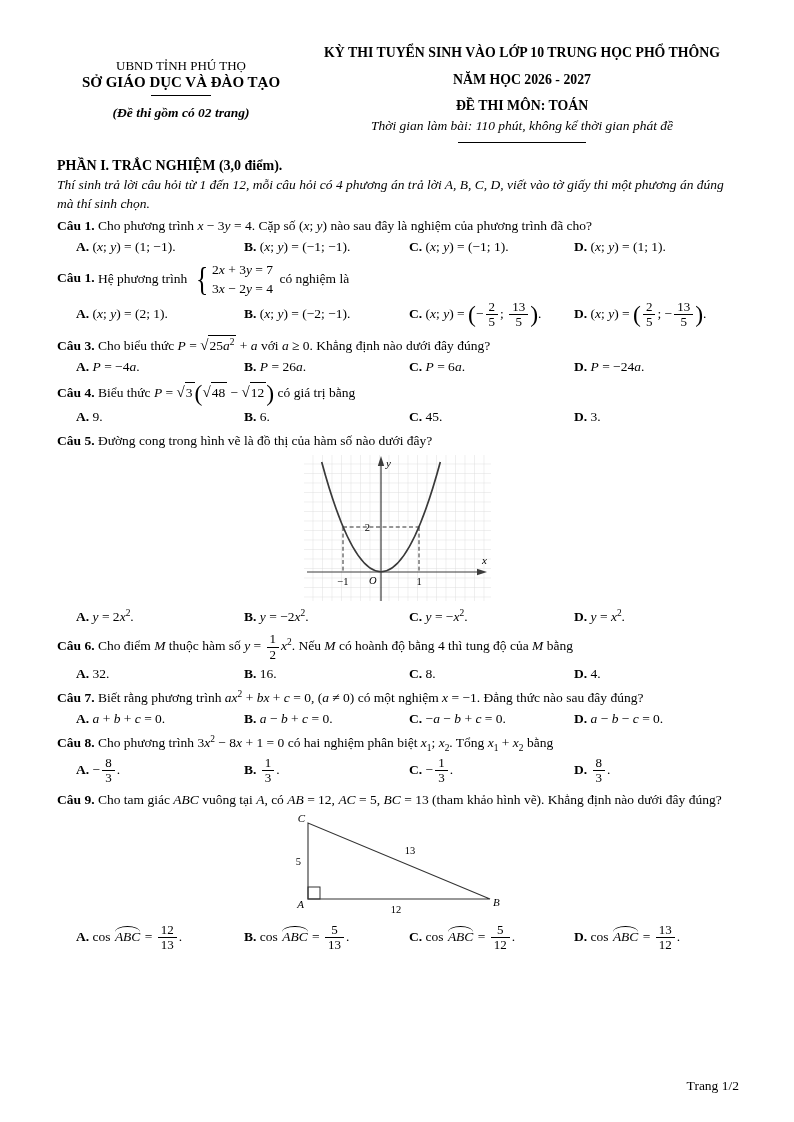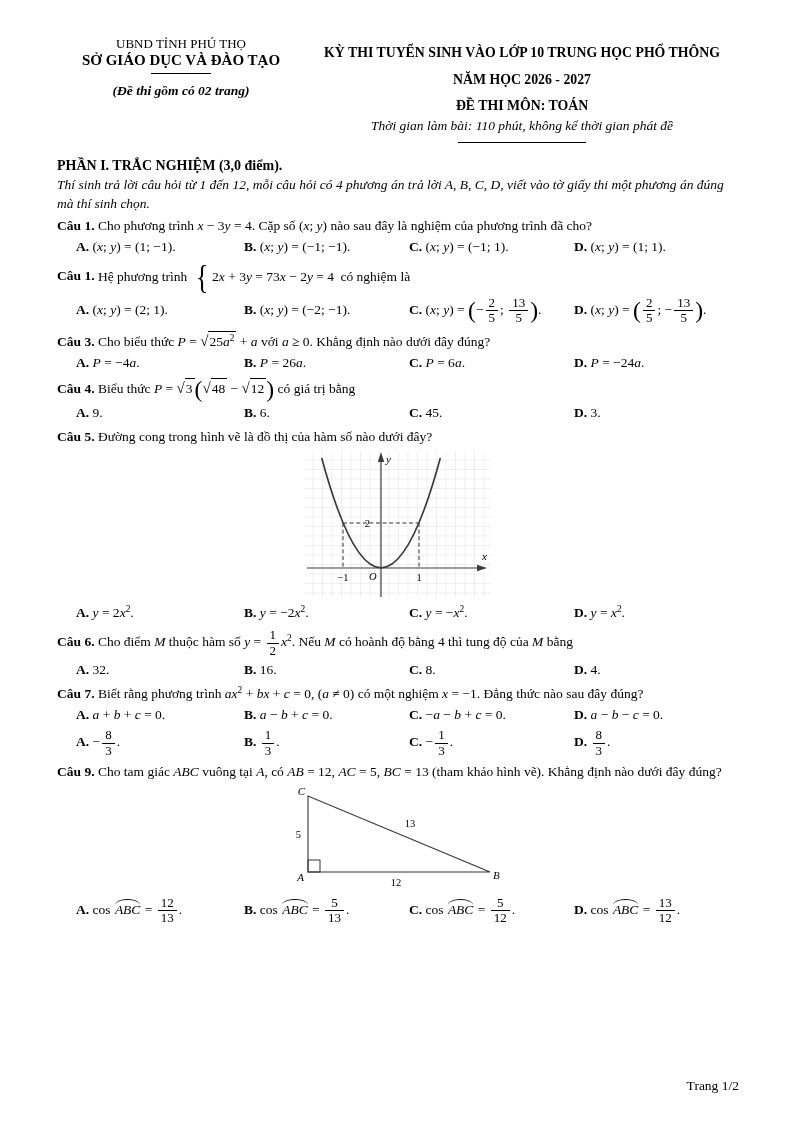--- a/index.html
+++ b/index.html
@@ -7,21 +7,21 @@
   .page {
     width: 794px; height: 1122px;
     padding: 36px 55px 28px 57px;
     font-family: "Liberation Serif", serif;
     font-size: 13.5px; color: #000;
     display: flex; flex-direction: column;
     background: #fff; overflow: hidden;
   }
 
   
-  .hdr { display: flex; align-items: flex-start; }
+  .hdr { display: flex; align-items: center; }
   .hdr-l { width: 248px; flex-shrink: 0; text-align: center; }
   .hdr-r { flex: 1; text-align: center; }
   .hl1 { font-size: 13px; }
   .hl2 { font-weight: bold; font-size: 15px; }
   .rule-s { width: 60px; border-top: 1.4px solid #000; margin: 4px auto 9px; }
   .ref-box { display: inline-block; border: 1.6px solid #000; padding: 7px 20px 6px; font-weight: bold; font-size: 14px; }
   .pages-note { font-style: italic; font-weight: bold; margin-top: 7px; font-size: 13.5px; }
   .hr-b { font-weight: bold; font-size: 13.8px; line-height: 1.35; margin-top: 8px; }
   .hr-i { font-style: italic; font-size: 13.5px; margin-top: 2px; }
   .rule-m { width: 128px; border-top: 1.4px solid #000; margin: 8px auto 0; }
@@ -42,21 +42,21 @@
   sup { font-size: 70%; vertical-align: super; line-height: 0; }
   sub { font-size: 70%; vertical-align: sub; line-height: 0; }
   .fr { display: inline-flex; flex-direction: column; text-align: center; vertical-align: middle; line-height: 1.12; margin: 1px 2px; font-size: 13px; }
   .fr .num { border-bottom: 1px solid #000; padding: 0 3px; }
   .fr .den { padding: 0 3px; }
   .rad { white-space: nowrap; }
   .rad .rs { font-size: 15px; }
   .rad .rc { display: inline-block; border-top: 1.1px solid #000; padding: 0 2px 0 1px; }
   .cases { display: inline-flex; align-items: center; vertical-align: middle; margin: 0 3px; }
   .cases .brace { font-size: 34px; font-weight: normal; line-height: 0.95; margin-right: 2px; transform: scaleX(0.75); }
-  .cases .cl { display: flex; flex-direction: row; line-height: 1.35; text-align: left; }
+  .cases .cl { display: flex; flex-direction: column; line-height: 1.35; text-align: left; }
   .arc { font-style: italic; position: relative; padding: 0 1px; }
   .arc::before { content: ""; position: absolute; left: 1px; right: 1px; top: -3px; height: 5px;
                  border-top: 1.1px solid #000; border-radius: 50% 50% 0 0 / 100% 100% 0 0; }
   .bigp { font-size: 175%; vertical-align: middle; line-height: 1; font-weight: normal; }
 
   
   .fig { text-align: center; margin: 3px 0 2px; }
   .fig svg { vertical-align: top; }
   .fig text { font-family: "Liberation Serif", serif; }
 
@@ -200,20 +200,24 @@
     <b class="qlbl">Câu 7.</b>
     <span>Biết rằng phương trình <span class="mi">ax</span><sup>2</sup> + <span class="mi">bx</span> + <span class="mi">c</span> = 0, (<span class="mi">a</span> ≠ 0) có một nghiệm <span class="mi">x</span> = −1. Đẳng thức nào sau đây đúng?</span>
   </div>
   <div class="opts">
     <div class="opt"><b>A.</b> <span><span class="mi">a</span> + <span class="mi">b</span> + <span class="mi">c</span> = 0.</span></div>
     <div class="opt"><b>B.</b> <span><span class="mi">a</span> − <span class="mi">b</span> + <span class="mi">c</span> = 0.</span></div>
     <div class="opt"><b>C.</b> <span>−<span class="mi">a</span> − <span class="mi">b</span> + <span class="mi">c</span> = 0.</span></div>
     <div class="opt"><b>D.</b> <span><span class="mi">a</span> − <span class="mi">b</span> − <span class="mi">c</span> = 0.</span></div>
   </div>
 
+  <div class="q">
+    <b class="qlbl">Câu 8.</b>
+    <span>Cho phương trình 3<span class="mi">x</span><sup>2</sup> − 8<span class="mi">x</span> + 1 = 0 có hai nghiệm phân biệt <span class="mi">x</span><sub>1</sub>; <span class="mi">x</span><sub>2</sub>. Tổng <span class="mi">x</span><sub>1</sub> + <span class="mi">x</span><sub>2</sub> bằng</span>
+  </div>
   <div class="opts">
     <div class="opt"><b>A.</b> <span>−<span class="fr">
             <span class="num">8</span>
             <span class="den">3</span>
           </span>.</span></div>
     <div class="opt"><b>B.</b> <span><span class="fr">
             <span class="num">1</span>
             <span class="den">3</span>
           </span>.</span></div>
     <div class="opt"><b>C.</b> <span>−<span class="fr">

